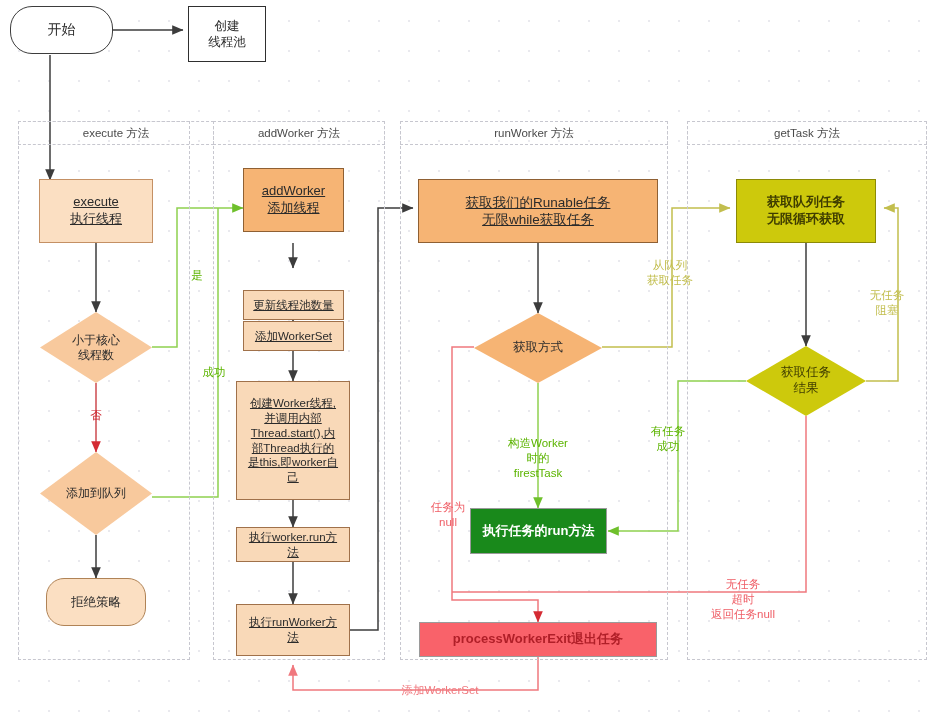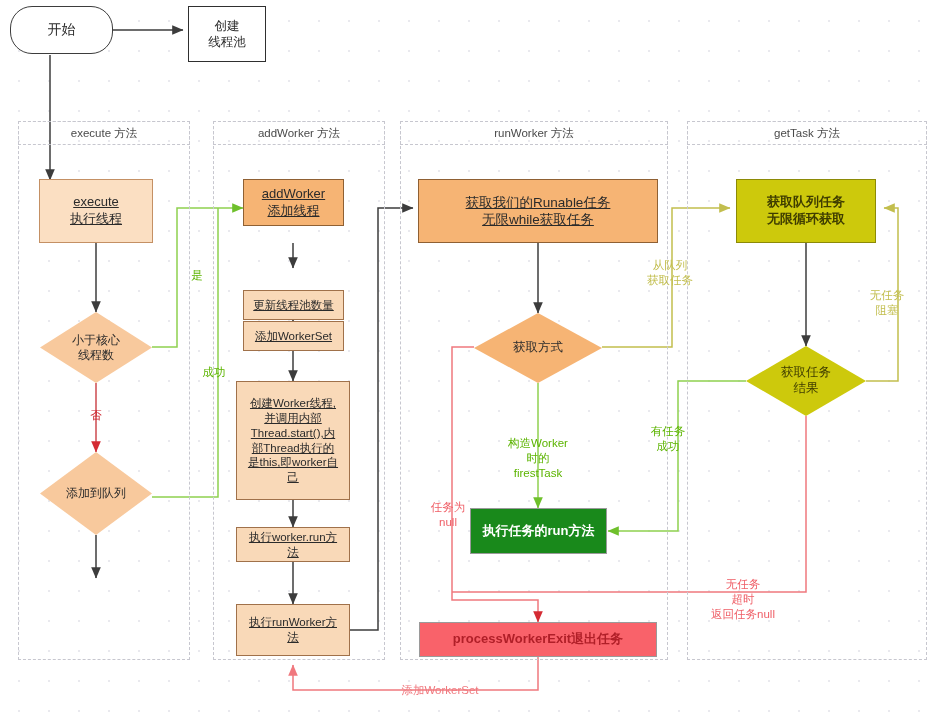--- a/index.html
+++ b/index.html
@@ -173,21 +173,21 @@
 
       <path d="M746,381 L678,381 L678,531 L608,531" stroke="#8fd14f" marker-end="url(#ar-green)"></path>
 
       <path d="M806,416 L806,592 L452,592" stroke="#f0787e"></path>
 
       <path d="M538,657 L538,690 L293,690 L293,665" stroke="#f0787e" marker-end="url(#ar-redl)"></path>
     </g>
   </svg>
 
   <div class="lane" style="left:18px;top:121px;width:172px;height:539px;"></div>
-  <div class="lane-title" style="left:18px;top:121px;width:172px;height:24px;">execute 方法</div>
+  <div class="lane-title" style="left:18px;top:121px;width:196px;height:24px;">execute 方法</div>
 
   <div class="lane" style="left:213px;top:121px;width:172px;height:539px;"></div>
   <div class="lane-title" style="left:213px;top:121px;width:172px;height:24px;">addWorker 方法</div>
 
   <div class="lane" style="left:400px;top:121px;width:268px;height:539px;"></div>
   <div class="lane-title" style="left:400px;top:121px;width:268px;height:24px;">runWorker 方法</div>
 
   <div class="lane" style="left:687px;top:121px;width:240px;height:539px;"></div>
   <div class="lane-title" style="left:687px;top:121px;width:240px;height:24px;">getTask 方法</div>
 
@@ -203,22 +203,23 @@
     <div class="dbg"></div>
     <div class="dtxt">小于核心
 线程数</div>
   </div>
 
   <div class="diamond orange" style="left:40px;top:452px;width:112px;height:83px;font-size:12px;">
     <div class="dbg"></div>
     <div class="dtxt">添加到队列</div>
   </div>
 
-
-  <div class="node rect strong" style="left:243px;top:179px;width:101px;height:47px;font-size:13px;">addWorker
+  <div class="node round" style="left:46px;top:578px;width:100px;height:48px;font-size:12.5px;">拒绝策略</div>
+
+  <div class="node rect strong" style="left:243px;top:168px;width:101px;height:64px;font-size:13px;">addWorker
 添加线程</div>
 
   <div class="node rect" style="left:243px;top:268px;width:101px;height:30px;font-size:11.5px;margin-top:22px;">更新线程池数量</div>
 
   <div class="node rect" style="left:243px;top:321px;width:101px;height:30px;font-size:11.5px;">添加WorkerSet</div>
 
   <div class="node rect" style="left:236px;top:381px;width:114px;height:119px;font-size:11.5px;">创建Worker线程,
 并调用内部
 Thread.start(),内
 部Thread执行的

